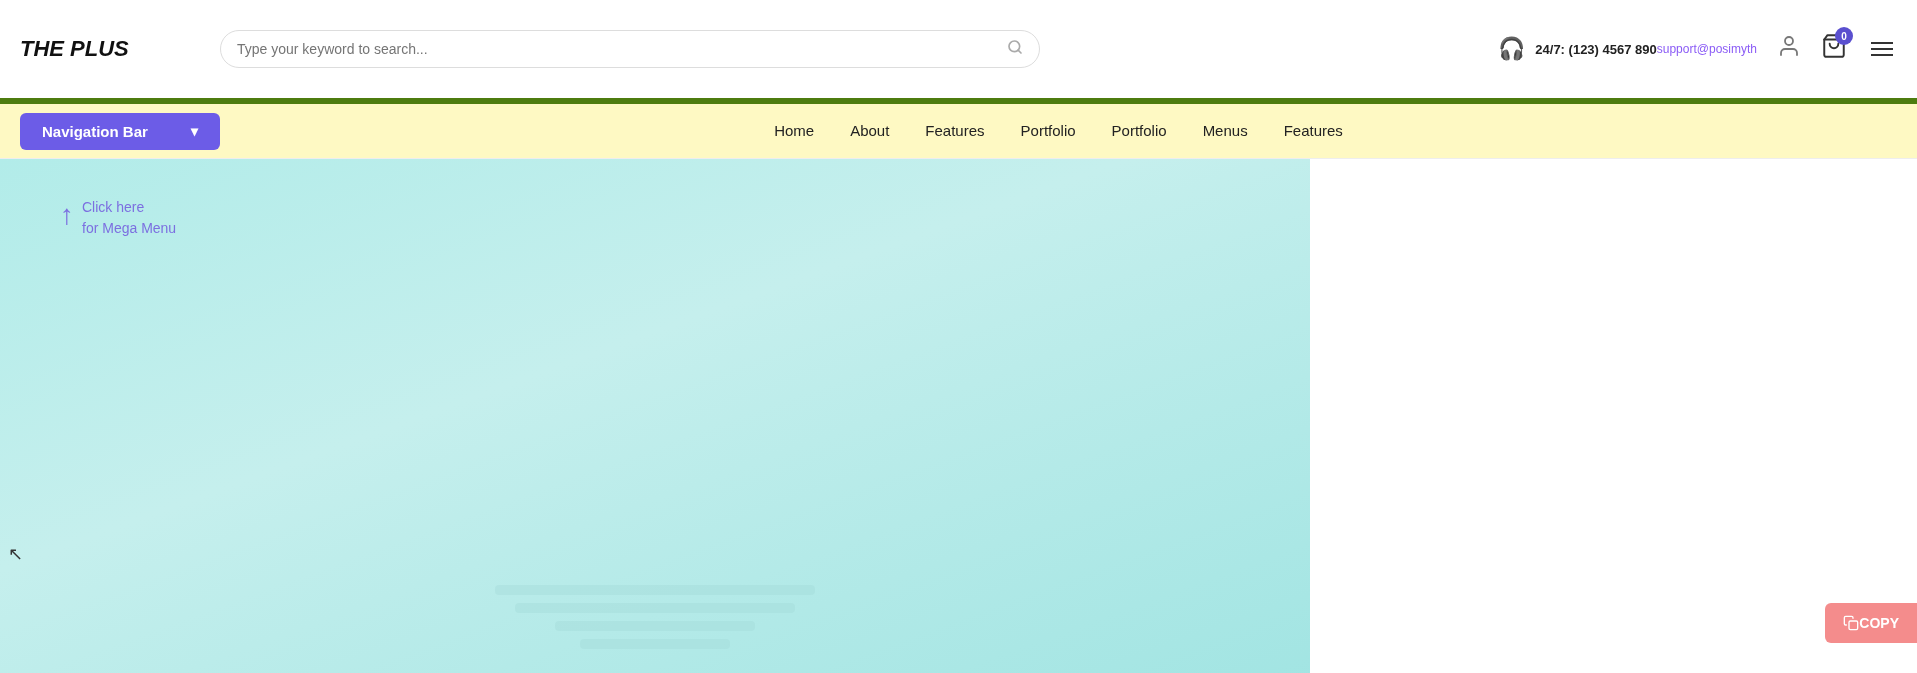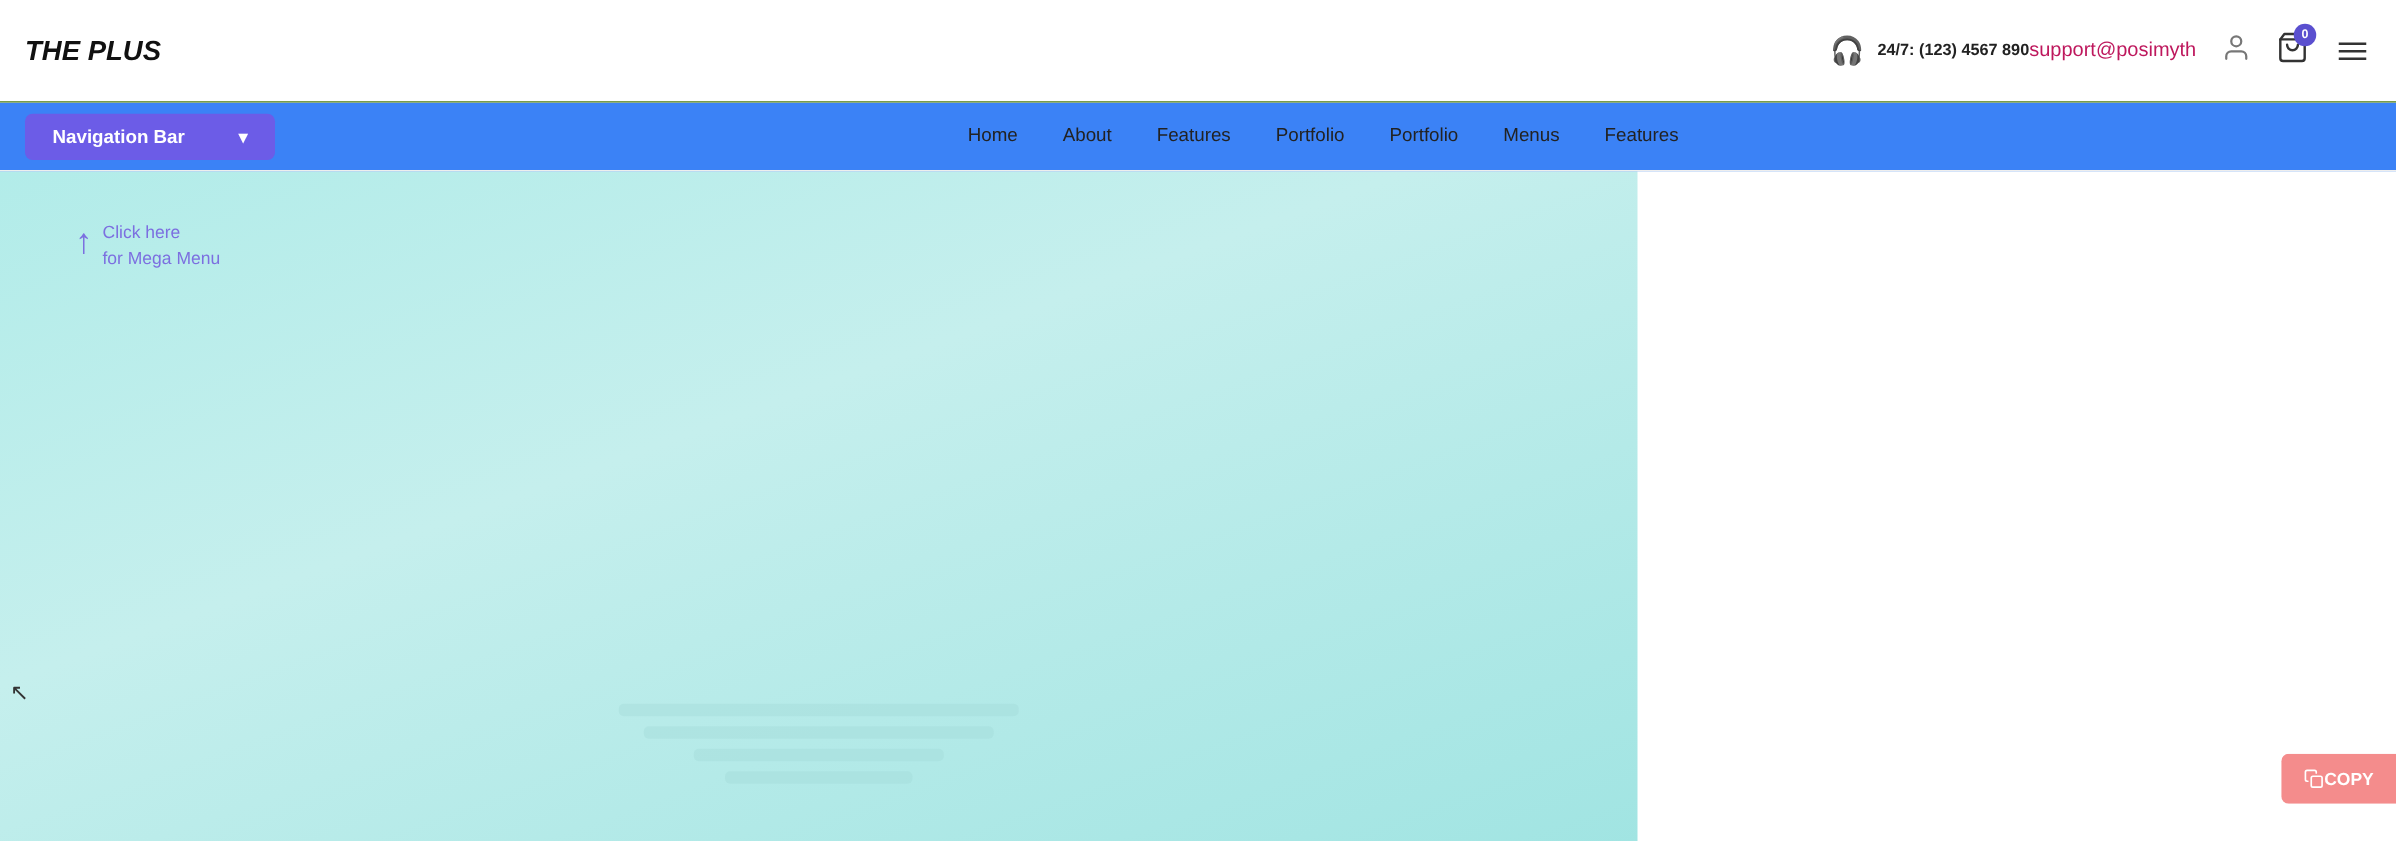--- a/index.html
+++ b/index.html
@@ -3,23 +3,23 @@
   <meta charset="utf-8">
   <style>
     * { box-sizing: border-box; margin: 0; padding: 0; }
     body { font-family: Arial, sans-serif; background: #fff; overflow-x: hidden; }
 
     
     .header {
       display: flex;
       align-items: center;
       padding: 0 20px;
-      height: 82px;
+      height: 104px;
       background: #fff;
-      border-bottom: 1px solid #4d7c0f;
+      border-bottom: 6px solid #4d7c0f;
       position: relative;
       z-index: 100;
     }
 
     .logo {
       font-weight: 900;
       font-size: 22px;
       font-style: italic;
       color: #111;
       min-width: 180px;
@@ -77,22 +77,22 @@
       flex-direction: row;
     }
 
     .support-phone {
       font-size: 13px;
       font-weight: bold;
       color: #222;
     }
 
     .support-email {
-      font-size: 16px;
-      color: #be185d;
+      font-size: 12px;
+      color: #8b5cf6;
     }
 
     .user-icon-btn {
       background: none;
       border: none;
       cursor: pointer;
       font-size: 22px;
       color: #555;
     }
 
@@ -139,21 +139,21 @@
       height: 2px;
       background: #333;
     }
 
     
     .navbar {
       display: flex;
       align-items: center;
       padding: 0 20px;
       height: 55px;
-      background: #3b82f6;
+      background: #fef9c3;
       border-bottom: 1px solid #eee;
       position: relative;
       z-index: 99;
     }
 
     .nav-dropdown-btn {
       background: #6c5ce7;
       color: #fff;
       border: none;
       border-radius: 6px;
@@ -288,20 +288,29 @@
     }
   </style>
 </head>
 <body>
 
 <div class="page-wrapper">
 
   <header class="header">
     <a href="#" class="logo">THE PLUS</a>
 
+    <div class="search-bar">
+      <input type="text" placeholder="Type your keyword to search..." style="">
+      <button class="search-icon-btn">
+        <svg width="16" height="16" viewBox="0 0 24 24" fill="none" stroke="#aaa" stroke-width="2.5" stroke-linecap="round" stroke-linejoin="round">
+          <circle cx="11" cy="11" r="8"></circle>
+          <line x1="21" y1="21" x2="16.65" y2="16.65"></line>
+        </svg>
+      </button>
+    </div>
 
     <div class="header-right">
       <div class="support-info">
         <span class="headphone-icon">🎧</span>
         <div class="support-text">
           <span class="support-phone">
             <span>24/7:</span>
             <span>(123) 4567 890</span>
           </span>
           <span class="support-email">support@posimyth</span>

